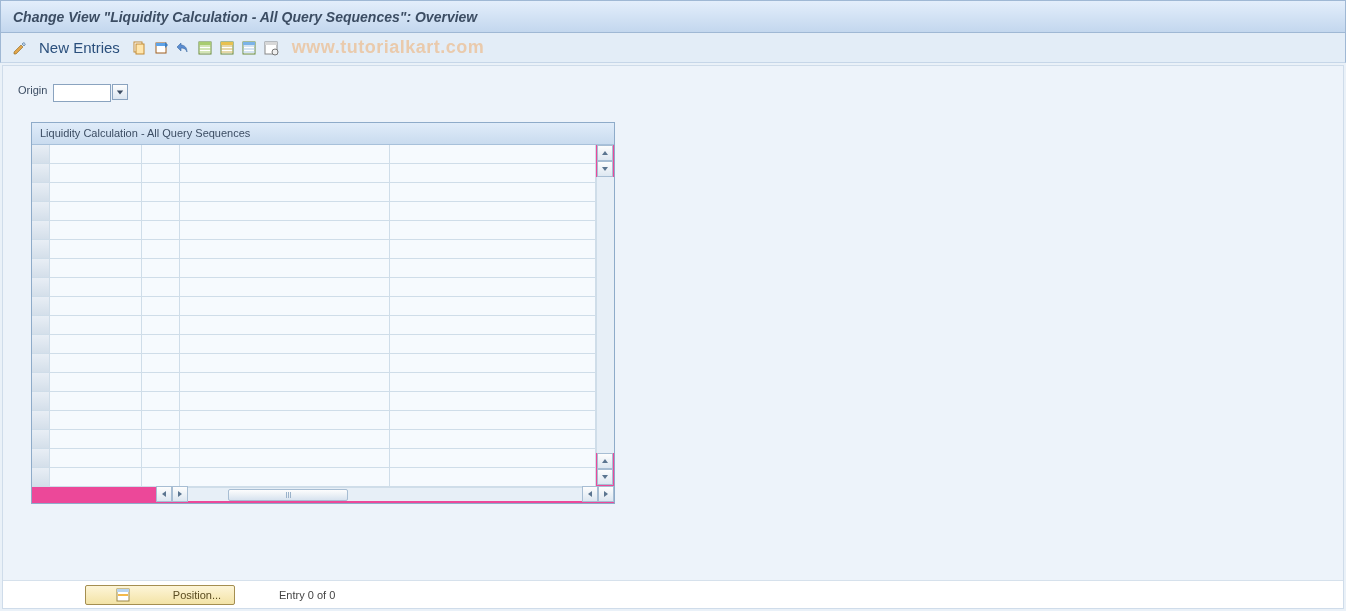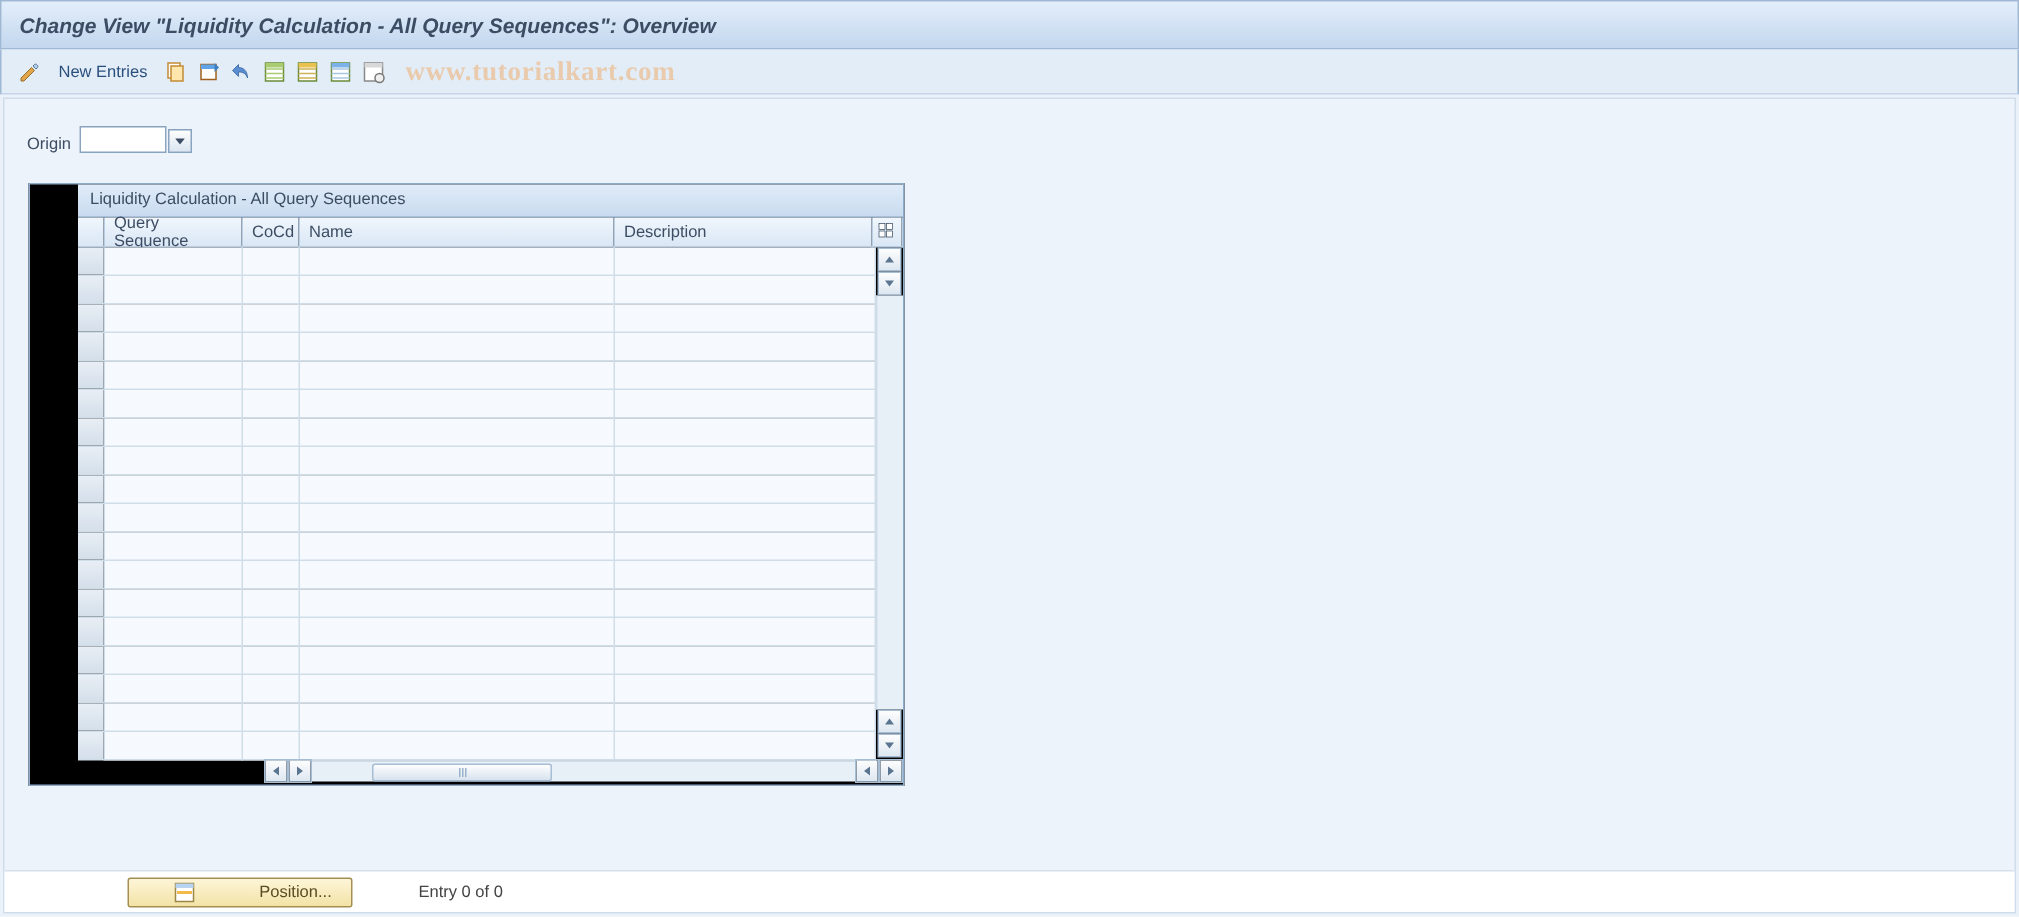--- a/index.html
+++ b/index.html
@@ -22,34 +22,34 @@
     height: 30px;
     background: #e3edf7;
     border-left: 1px solid #9fb8d4;
     border-right: 1px solid #9fb8d4;
     border-bottom: 1px solid #c6d6e8;
     display: flex; align-items: center;
     padding: 0 10px; gap: 4px;
   }
   .tool-icon { width: 18px; height: 18px; display: inline-flex; align-items: center; justify-content: center; border: 1px solid transparent; border-radius: 2px; cursor: pointer; }
   .tool-icon svg { width: 16px; height: 16px; }
-  .tool-link { color: #2a4f7c; font-size: 11px; cursor: pointer; padding: 2px 6px; }
-  .watermark { font-size: 18px; letter-spacing: 0.5px; font-weight: bold; color: rgba(242,160,80,0.45); margin-left: 8px; font-family: Liberation Serif, serif;}
+  .tool-link { color: #2a4f7c; font-size: 15px; cursor: pointer; padding: 2px 6px; }
+  .watermark { font-size: 18px; letter-spacing: 0.5px; font-weight: bold; color: rgba(242,160,80,0.45); margin-left: 8px; font-family: Liberation Sans, sans-serif;}
 
   
   .body-pane { position: absolute; top: 65px; left: 2px; right: 2px; bottom: 2px; background: #edf3fa; border: 1px solid #cfdcea; }
 
-  .field-row { display:flex; align-items:flex-end; gap:6px; padding: 18px 12px 10px 15px;}
+  .field-row { display:flex; align-items:flex-start; gap:6px; padding: 18px 12px 10px 15px;}
   .field-label { color:#3c4d63; }
   .field-input { width: 58px; height: 18px; border:1px solid #8aa3bf; background:#fff; }
   .field-dd { width: 16px; height: 16px; border:1px solid #8aa3bf; background: linear-gradient(#fdfdfd,#dce6f1); display:flex; align-items:center; justify-content:center; cursor:pointer; margin-left:-5px;}
   .field-dd svg { width:8px; height:8px; fill:#3c4d63;}
 
   
-  .grid-frame { margin: 10px 0 0 16px; width: 584px; border: 1px solid #8eabc9; background:#000000;padding-left:32px;}
+  .grid-frame { margin: 10px 0 0 28px; width: 584px; border: 1px solid #8eabc9; background:#ec4899;}
   .grid-title { height: 22px; background: linear-gradient(#e0ecf9,#c9dbef); padding: 4px 8px; color:#3c4d63; border-bottom:1px solid #a7c0da;}
   .grid-header { display:flex; height:20px;}
   .gh { background: linear-gradient(#f0f6fd,#dae7f5); border-right:1px solid #b9cee3; border-bottom:1px solid #b9cee3; display:flex; align-items:center; padding:0 6px; color:#3c4d63; cursor:pointer; }
   .gh.sel { width:18px; padding:0;}
   .gh.cfg { width:20px; padding:0; justify-content:center;}
   .col-qs { width:92px;} .col-cocd{width:38px;} .col-name{width:210px;} .col-desc{flex:1;} 
   .vscroll{width:18px; display:flex; flex-direction:column;}
   .grid-body { max-height: 340px; display:flex;}
   .rows { flex:1; }
   .gr { display:flex; height:19px;}
@@ -144,35 +144,20 @@
     <input class="field-input" value="" style="">
     <div class="field-dd">
       <svg viewBox="0 0 10 10">
             <path d="M1 3h8L5 8z"></path>
           </svg>
     </div>
   </div>
 
   <div class="grid-frame">
     <div class="grid-title">Liquidity Calculation - All Query Sequences</div>
-    <div class="grid-header">
-      <div class="gh sel"></div>
-      <div class="gh col-qs">Query Sequence</div>
-      <div class="gh col-cocd">CoCd</div>
-      <div class="gh col-name">Name</div>
-      <div class="gh col-desc">Description</div>
-      <div class="gh cfg settings-ic">
-        <svg viewBox="0 0 14 14" width="14" height="14">
-              <rect x="1" y="1" width="4" height="4"></rect>
-              <rect x="6" y="1" width="4" height="4" fill="#f3b94b"></rect>
-              <rect x="1" y="6" width="4" height="4" fill="#7db1e4"></rect>
-              <rect x="6" y="6" width="4" height="4"></rect>
-            </svg>
-      </div>
-    </div>
     <div class="grid-body">
       <div class="rows" id="grid-rows">
             <div class="gr">
               <div class="gc sel"></div>
               <div class="gc qs"></div>
               <div class="gc cocd"></div>
               <div class="gc name"></div>
               <div class="gc desc"></div>
             </div>
             <div class="gr">

